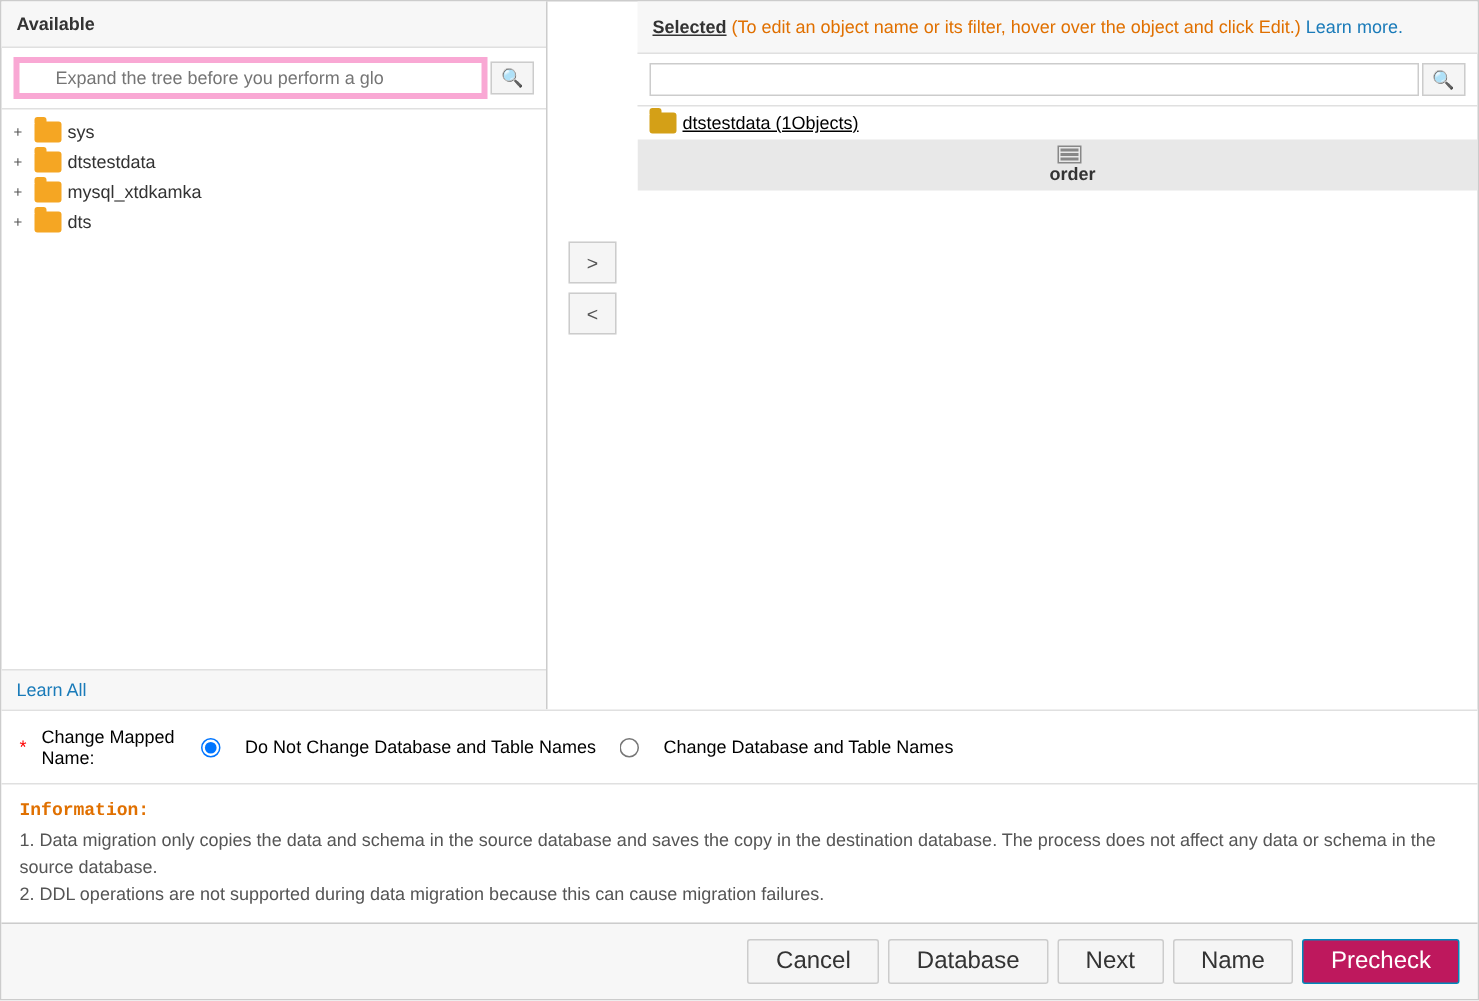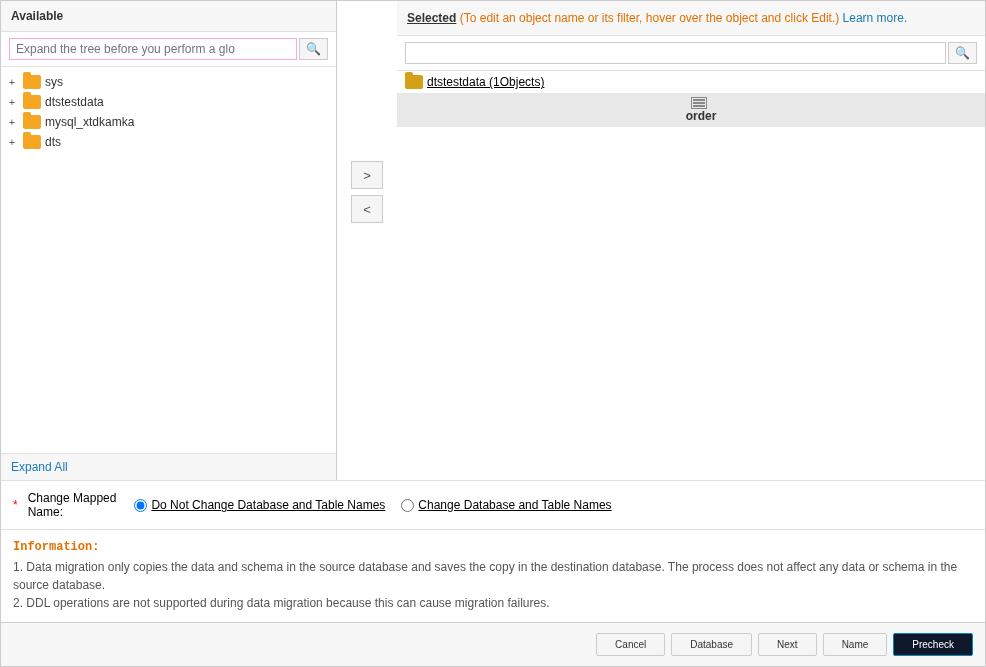--- a/index.html
+++ b/index.html
@@ -2,24 +2,24 @@
 <html><head>
   <meta charset="utf-8">
   <style>
     * { box-sizing: border-box; margin: 0; padding: 0; font-family: Arial, sans-serif; font-size: 12px; }
     body { background: #f0f0f0; width: 986px; height: 667px; overflow: hidden; display: flex; flex-direction: column; }
     
     .main-content { flex: 1; display: flex; flex-direction: column; background: #fff; border: 1px solid #ccc; margin: 0; }
     
     .panels-row { display: flex; flex: 1; min-height: 0; }
     
-    .available-panel { width: 336px; border-right: 1px solid #ccc; display: flex; flex-direction: column; }
+    .available-panel { width: 364px; border-right: 1px solid #ccc; display: flex; flex-direction: column; }
     .available-header { padding: 8px 10px; font-weight: bold; color: #333; border-bottom: 1px solid #e0e0e0; background: #f7f7f7; }
     .search-bar { padding: 6px 8px; border-bottom: 1px solid #e0e0e0; display: flex; align-items: center; }
-    .search-input { flex: 1; border: 1px solid #f9a8d4; padding: 3px 6px; font-size: 12px; color: #999; }
+    .search-input { flex: 1; border: 4px solid #f9a8d4; padding: 3px 24px; font-size: 12px; color: #999; }
     .search-btn { border: 1px solid #ccc; background: #f5f5f5; padding: 3px 6px; cursor: pointer; margin-left: 2px; }
     .tree-area { flex: 1; overflow: auto; padding: 5px 0; }
     .tree-item { display: flex; align-items: center; padding: 3px 8px; cursor: pointer; }
     .expand-icon { width: 14px; font-size: 10px; color: #555; cursor: pointer; }
     .folder-icon { width: 18px; height: 14px; background: #f5a623; margin-right: 4px; border-radius: 2px; display: inline-block; position: relative; }
     .folder-icon::before { content: ''; position: absolute; top: -3px; left: 0; width: 8px; height: 4px; background: #f5a623; border-radius: 2px 2px 0 0; }
     .tree-label { color: #333; }
     .panel-footer { border-top: 1px solid #e0e0e0; padding: 6px 10px; background: #f7f7f7; }
     .panel-footer a { color: #1a7bb9; text-decoration: none; cursor: pointer; }
     
@@ -36,29 +36,29 @@
     .selected-search .search-btn { border: 1px solid #ccc; background: #f5f5f5; padding: 3px 6px; cursor: pointer; margin-left: 2px; }
     .selected-tree { flex: 1; overflow: auto; }
     .selected-db-row { display: flex; align-items: flex-end; padding: 4px 8px; text-decoration: underline; }
     .selected-table-row { display: flex; align-items: center; padding: 4px 8px 4px 28px; background: #e8e8e8; flex-direction: column; }
     .table-icon { width: 16px; height: 12px; border: 1px solid #888; margin-right: 4px; display: inline-flex; flex-direction: column; justify-content: space-around; padding: 1px; }
     .table-icon-line { height: 2px; background: #888; }
     .bold-label { font-weight: bold; color: #333; }
     
     .options-row { padding: 10px 12px; border-top: 1px solid #e0e0e0; background: #fff; display: flex; align-items: center; gap: 10px; }
     .radio-group { display: flex; align-items: center; gap: 16px; margin-left: 8px; }
-    .radio-item { display: flex; align-items: center; gap: 4px; cursor: pointer; text-decoration: underline; }
+    .radio-item { display: flex; align-items: center; gap: 16px; cursor: pointer; }
     
     .info-section { padding: 10px 12px; border-top: 1px solid #e0e0e0; background: #fff; }
     .info-title { color: #e07000; font-weight: bold; margin-bottom: 4px; font-family: Liberation Mono, monospace; }
     .info-text { color: #555; line-height: 1.5; }
     
     .footer-bar { display: flex; align-items: center; justify-content: flex-end; padding: 10px 12px; border-top: 1px solid #ccc; background: #f7f7f7; gap: 6px; }
-    .btn { padding: 5px 18px; border: 1px solid #ccc; background: #f5f5f5; cursor: pointer; font-size: 10px; color: #333; border-radius: 2px; }
-    .btn-primary { background: #0f172a; color: #fff; border-color: #0088bb; }
+    .btn { padding: 5px 18px; border: 1px solid #ccc; background: #f5f5f5; cursor: pointer; font-size: 16px; color: #333; border-radius: 2px; }
+    .btn-primary { background: #be185d; color: #fff; border-color: #0088bb; }
     
     .db-folder-icon { width: 18px; height: 14px; background: #d4a017; margin-right: 4px; border-radius: 2px; display: inline-block; position: relative; }
     .db-folder-icon::before { content: ''; position: absolute; top: -3px; left: 0; width: 8px; height: 4px; background: #d4a017; border-radius: 2px 2px 0 0; }
   </style>
 </head>
 <body>
 
 <div class="main-content">
   <div class="panels-row">
 
@@ -86,21 +86,21 @@
           <span class="folder-icon"></span>
           <span class="tree-label">mysql_xtdkamka</span>
         </div>
         <div class="tree-item">
           <span class="expand-icon">+</span>
           <span class="folder-icon"></span>
           <span class="tree-label">dts</span>
         </div>
       </div>
       <div class="panel-footer">
-        <a>Expand All</a>
+        <a>Learn All</a>
       </div>
     </div>
 
     <div class="arrow-col">
       <button class="arrow-btn">&gt;</button>
       <button class="arrow-btn">&lt;</button>
     </div>
 
     <div class="selected-panel">
       <div class="selected-header">

